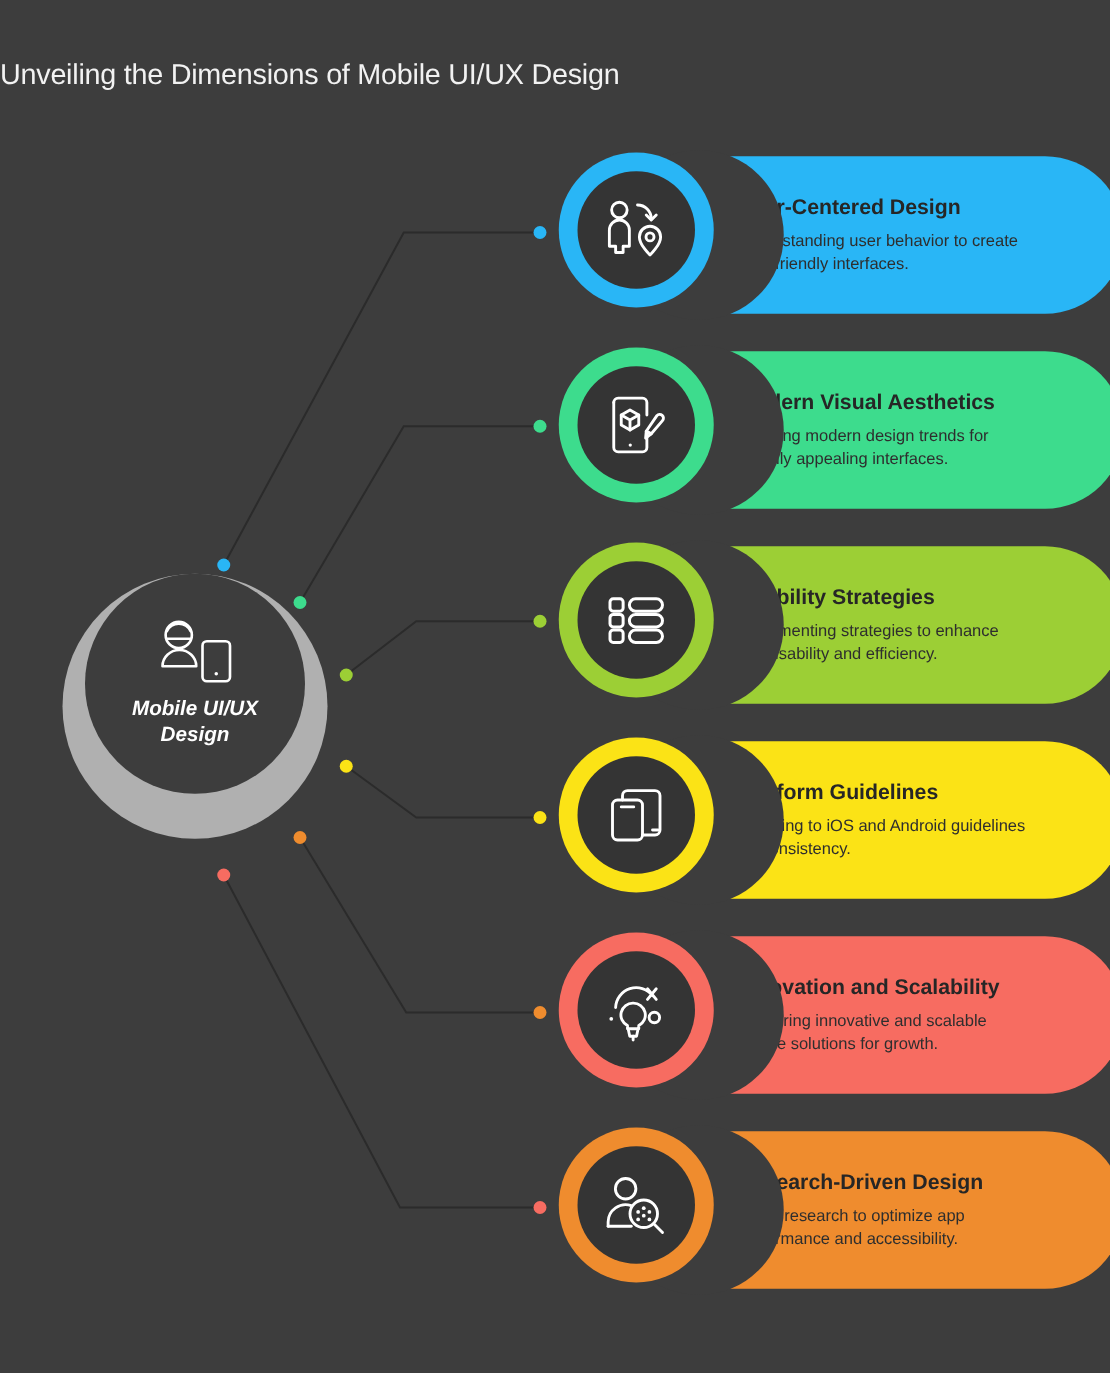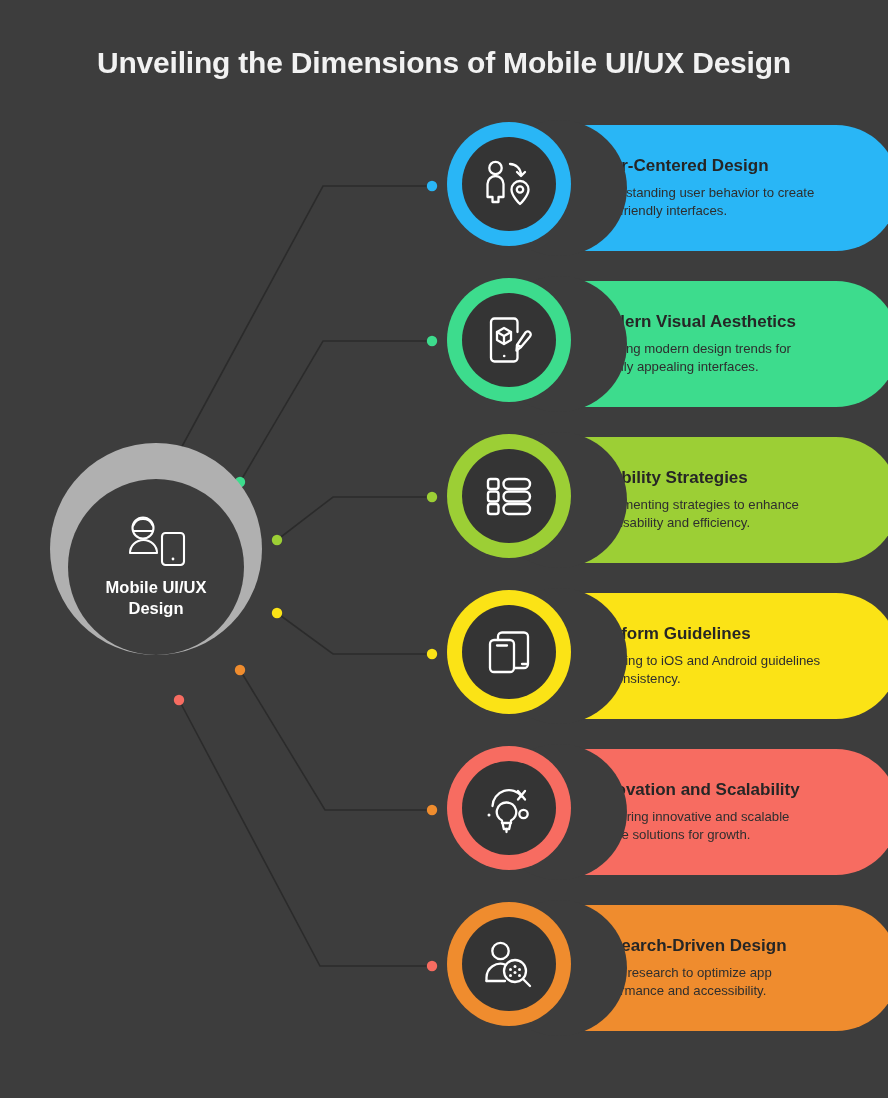--- a/index.html
+++ b/index.html
@@ -8,39 +8,38 @@
     background:#3d3d3d;
     font-family:"Liberation Sans", sans-serif;
     overflow:hidden;
     position:relative;
   }
   #stage{position:absolute;left:0;top:0;width:888px;height:1098px;}
 
   
   .title{
     position:absolute;left:0;top:46px;width:888px;
-    text-align:center;
     color:#f2f2f2;
-    font-size:30px;
-    font-weight:bold;
+    font-size:23px;
+    font-weight:normal;
     letter-spacing:-0.2px;
   }
 
   
   #connectors{position:absolute;left:0;top:0;width:888px;height:1098px;pointer-events:none;}
   #connectors path{fill:none;stroke:#2b2b2b;stroke-width:1.6;}
 
   
   .hub{
     position:absolute;
-    left:50px;top:443px;
+    left:50px;top:459px;
     width:212px;height:212px;
     border-radius:50%;
     background:#b0b0b0;
-    display:flex;align-items:flex-end;justify-content:center;
+    display:flex;align-items:flex-start;justify-content:center;font-style:italic;
   }
   .hub-inner{
     width:176px;height:176px;border-radius:50%;
     background:#3d3d3d;
     display:flex;flex-direction:column;
     align-items:center;justify-content:center;
   }
   .hub-icon{width:70px;height:56px;margin-bottom:6px;}
   .hub-label{
     color:#ffffff;font-size:16.5px;font-weight:bold;

